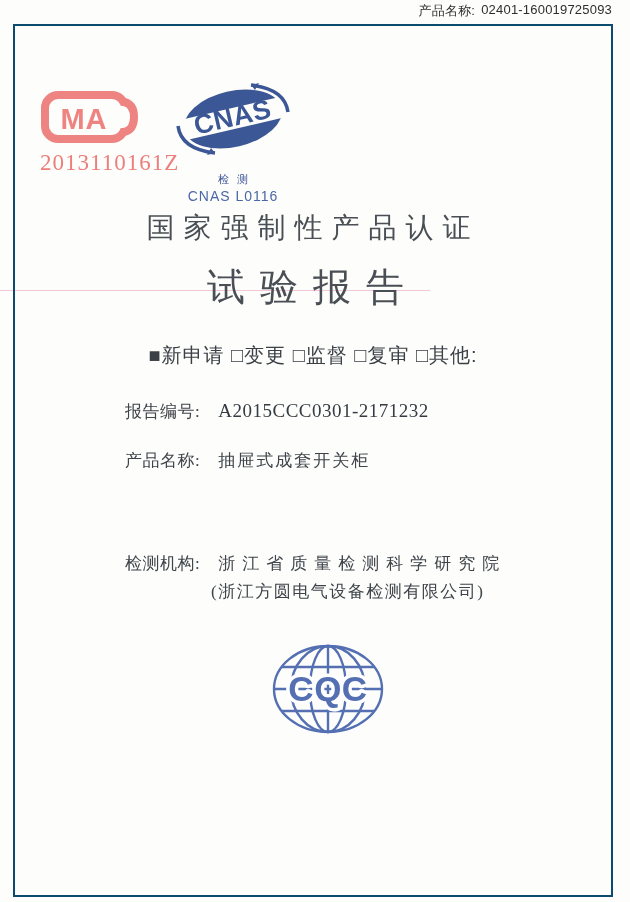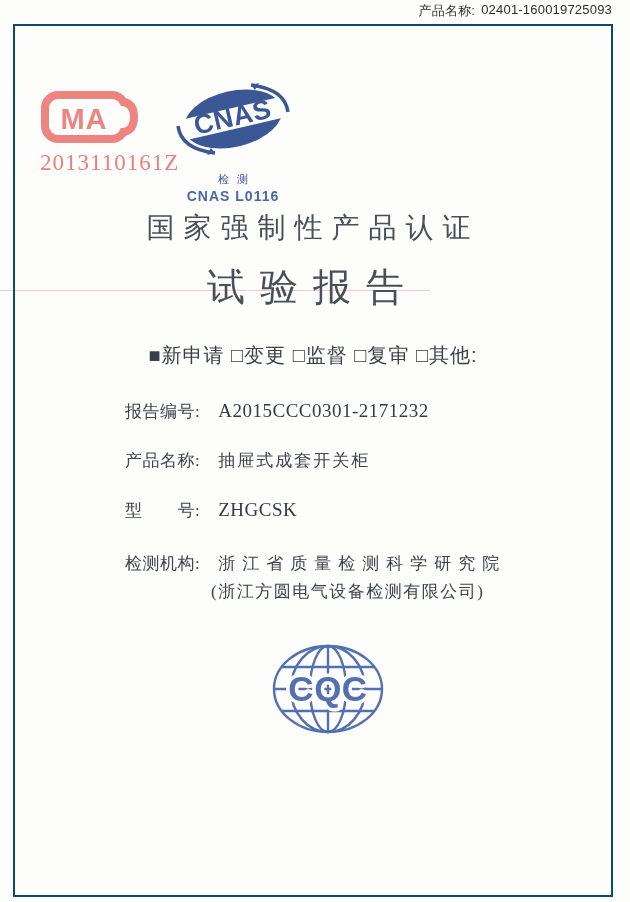--- a/index.html
+++ b/index.html
@@ -31,21 +31,21 @@
     margin-top:2px;font-size:23px;color:#ec7f7c;letter-spacing:1px;
     font-family:"Liberation Serif","DejaVu Serif",serif;
   }
   
   .cnas{position:absolute;left:158px;top:56px;width:120px;text-align:center;}
   .cnas-cn{
     margin-top:12px;font-size:11px;color:#41599a;letter-spacing:8px;
     padding-left:8px;font-family:Liberation Serif, serif;
   }
   .cnas-code{
-    margin-top:1px;font-size:14px;font-weight:bold;color:#4a67a8;
+    margin-top:1px;font-size:14px;font-weight:normal;color:#4a67a8;
     letter-spacing:1px;font-family:"Liberation Sans","DejaVu Sans",sans-serif;
   }
   
   .title{
     position:absolute;left:0;top:188px;width:596px;text-align:center;
     color:#494f55;
   }
   .title-line1{font-size:28px;letter-spacing:9px;line-height:1.0;}
   .title-line2{font-size:38px;letter-spacing:15px;margin-top:26px;line-height:1.0;}
   
@@ -121,24 +121,20 @@
   <div class="form-row row-1">
     <span class="flabel">报告编号:</span>
     <span class="fvalue latin">A2015CCC0301-2171232</span>
   </div>
 
   <div class="form-row row-2">
     <span class="flabel">产品名称:</span>
     <span class="fvalue">抽屉式成套开关柜</span>
   </div>
 
-  <div class="form-row row-3">
-    <span class="flabel">型　　号:</span>
-    <span class="fvalue latin">ZHGCSK</span>
-  </div>
 
   <div class="form-row row-4">
     <span class="flabel">检测机构:</span>
     <span class="fvalue wide">浙江省质量检测科学研究院</span>
   </div>
 
   <div class="form-row row-4b">
     <span class="fvalue2">(浙江方圆电气设备检测有限公司)</span>
   </div>
 

